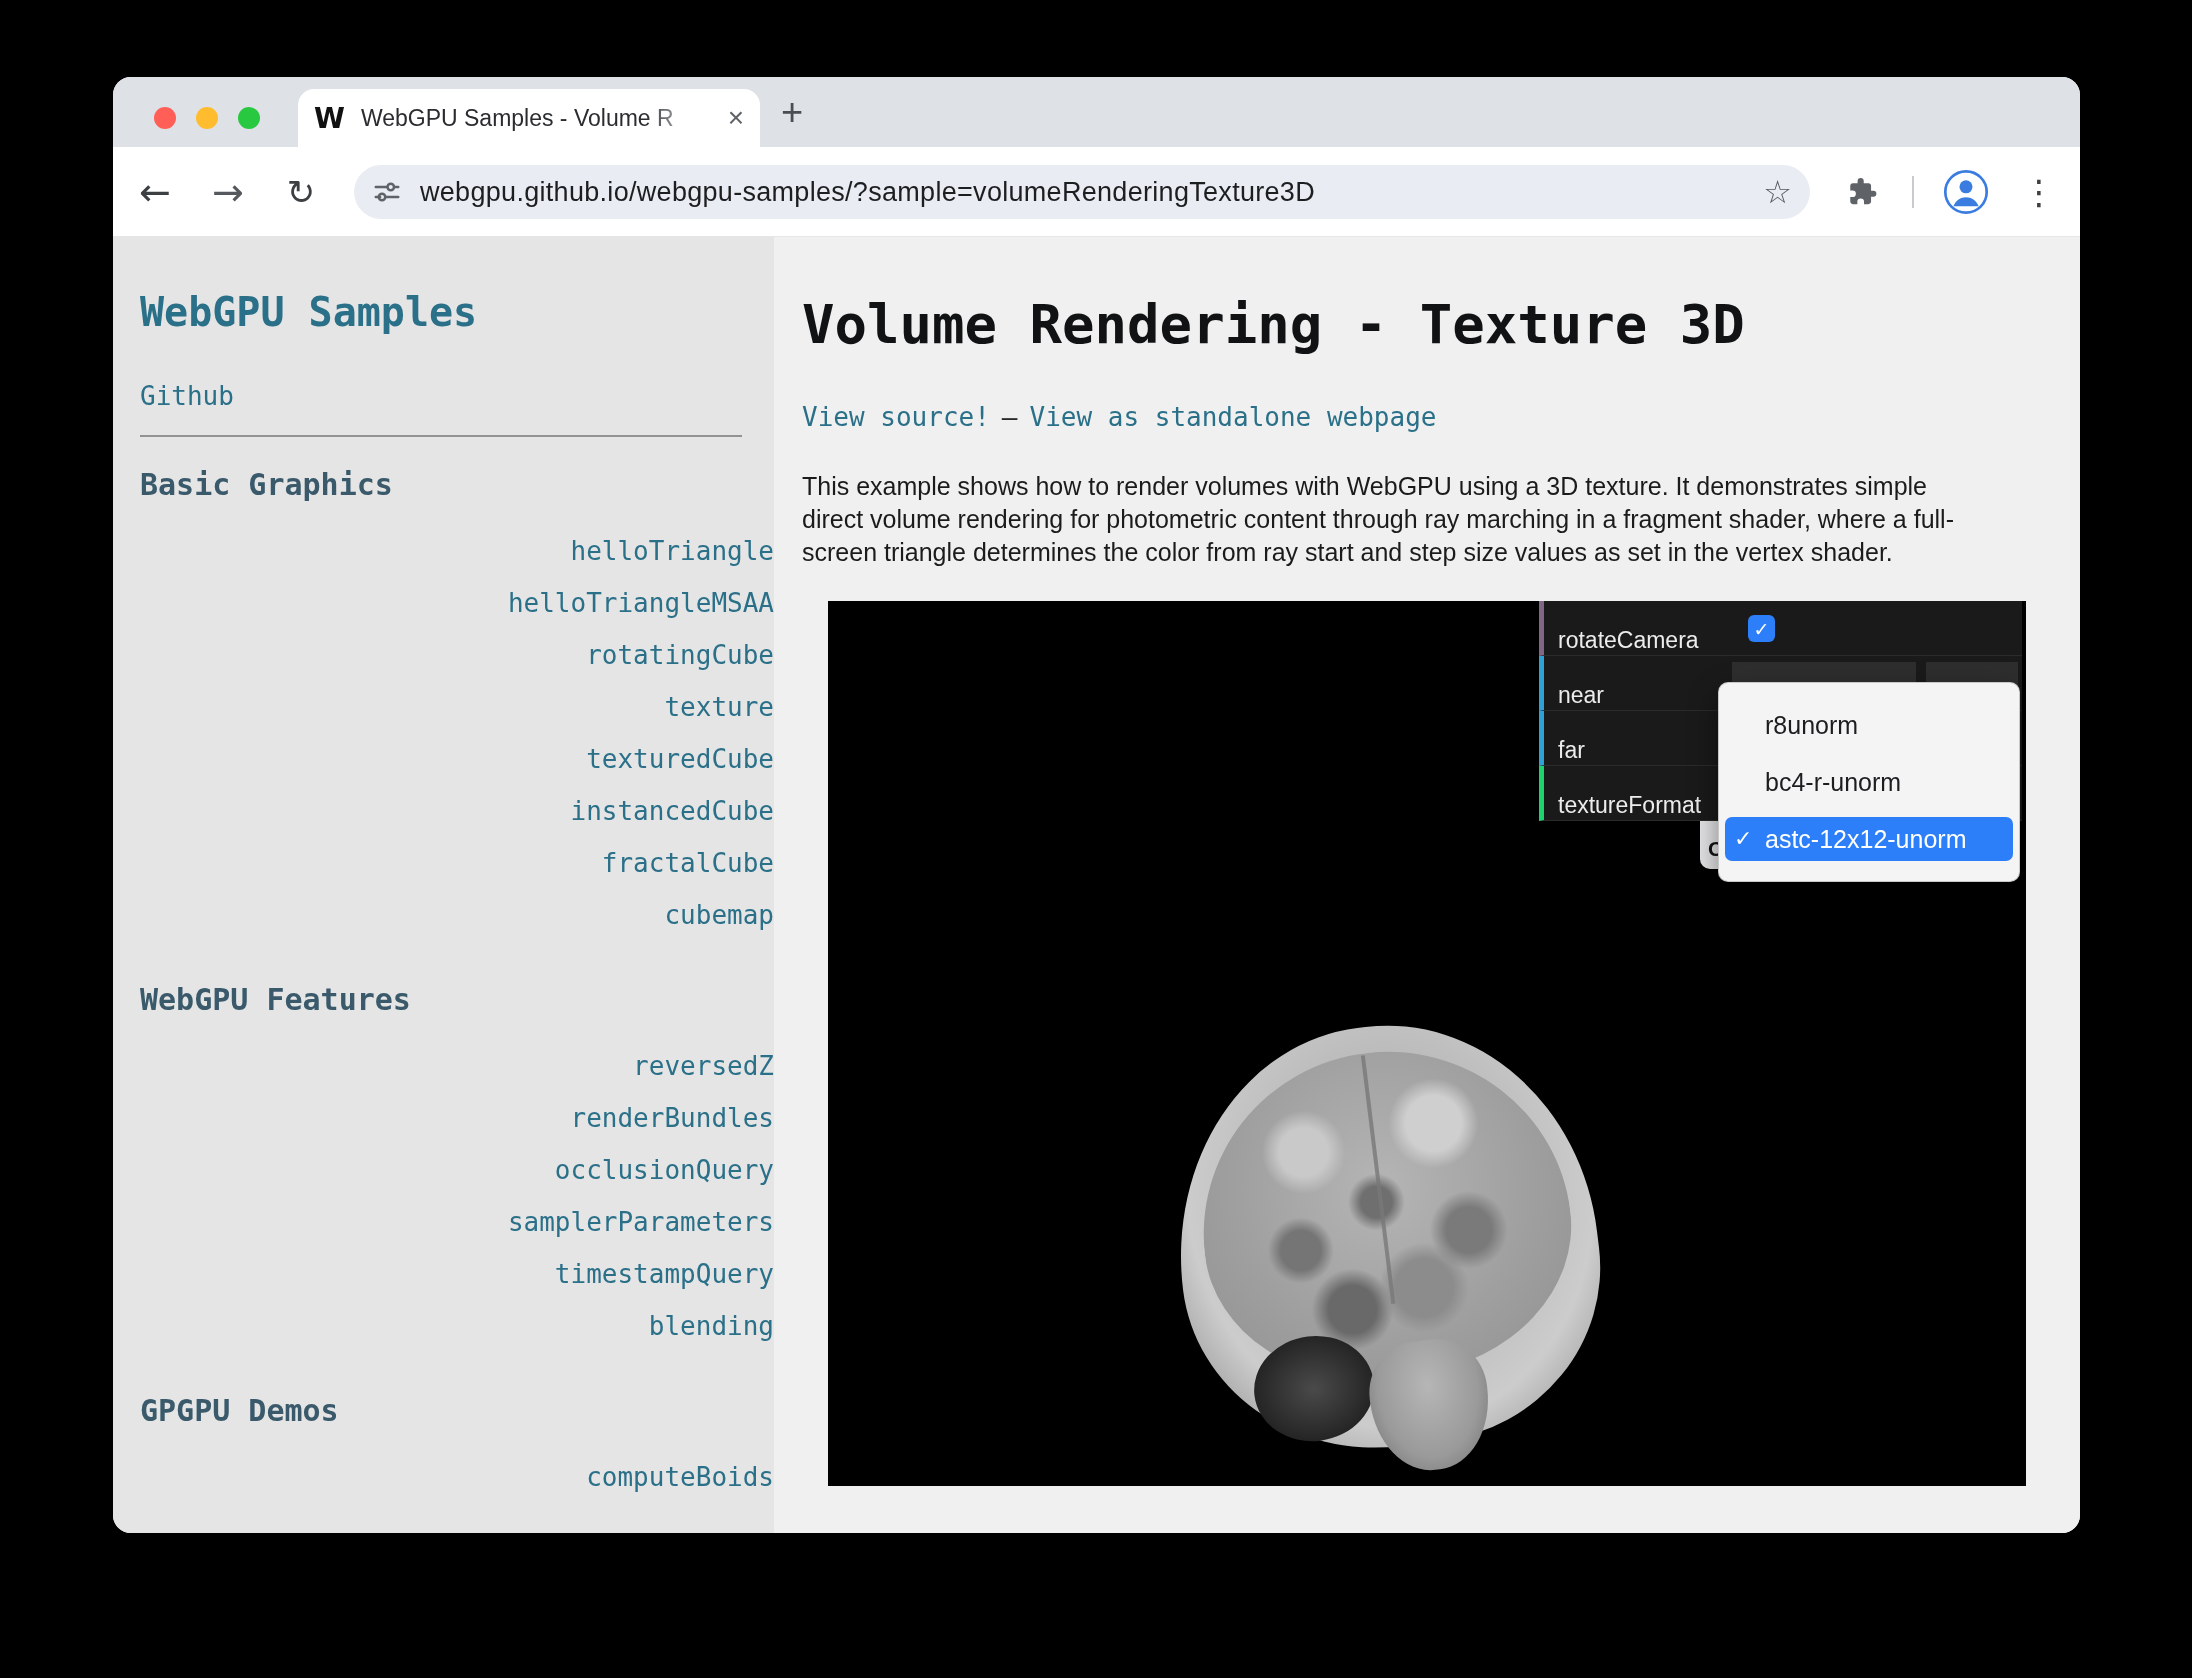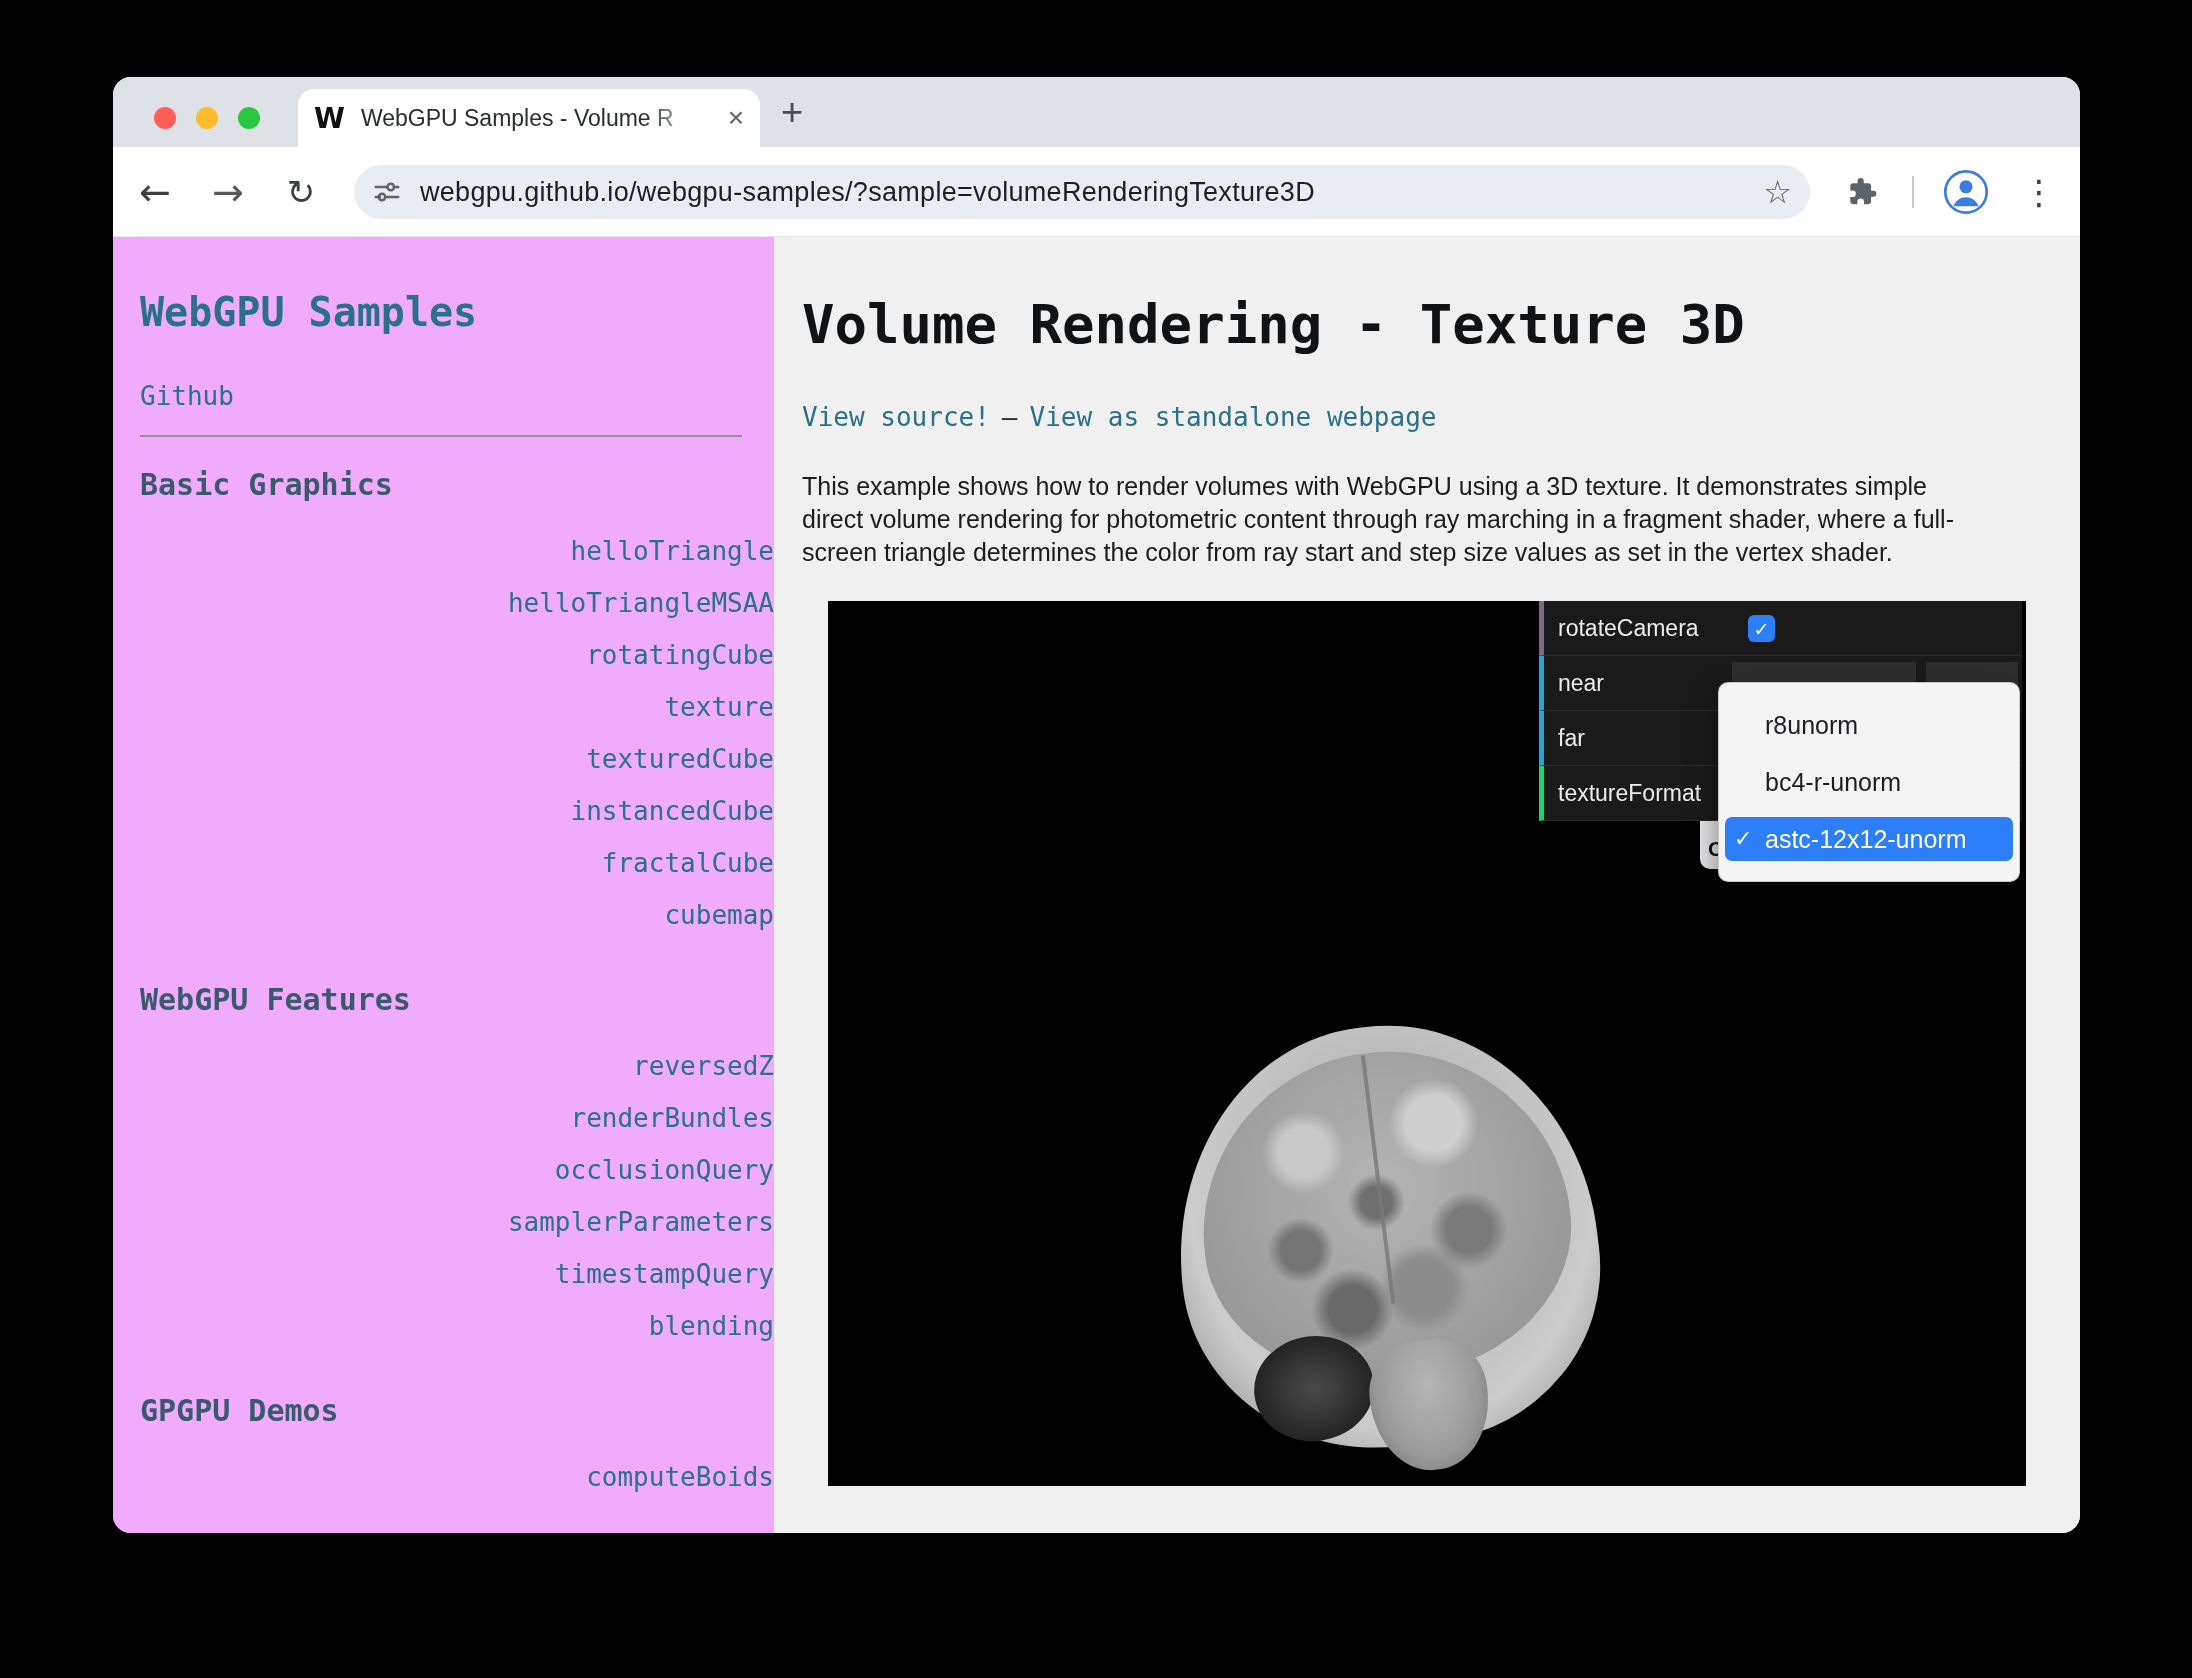--- a/index.html
+++ b/index.html
@@ -41,21 +41,21 @@
   .url-text { margin-left: 18px; font-size: 27px; letter-spacing: .3px; color: #1d1e20; white-space: nowrap; }
   .omni-star { position: absolute; right: 18px; font-family: "DejaVu Sans", sans-serif;
                font-size: 32px; color: #55595e; }
   .tb-ext { left: 1721px; }
   .tb-divider { position: absolute; left: 1799px; top: 29px; width: 2px; height: 32px; background: #c7cad0; }
   .avatar { position: absolute; left: 1830px; top: 22px; width: 46px; height: 46px; }
   .tb-dots { left: 1898px; font-size: 34px; color: #3d4043; }
 
   
   .content { display: flex; height: 1296px; }
-  .sidebar { width: 661px; background: #f0abfc; padding: 52px 0 0 27px; overflow: hidden; }
+  .sidebar { width: 661px; background: #e5e5e5; padding: 52px 0 0 27px; overflow: hidden; }
   .main { flex: 1; background: #f0f0f0; padding: 56px 0 0 28px; position: relative; overflow: hidden; }
   .sb-title { font-family: "DejaVu Sans Mono", monospace; font-size: 40px; font-weight: bold; color: #2b7089; }
   .sb-github { display: inline-block; margin-top: 46px; font-family: "DejaVu Sans Mono", monospace;
                font-size: 26px; color: #2b7089; text-decoration: none; cursor: pointer; }
   .sb-rule { margin-top: 24px; width: 602px; border-top: 2px solid #929292; }
   .sb-heading { margin-top: 30px; font-family: "DejaVu Sans Mono", monospace; font-size: 30px;
                 font-weight: bold; color: #3a5a6c; }
   .sb-list { list-style: none; margin-top: 34px; }
   .sb-list li { height: 52px; text-align: right; }
   .sb-list a { font-family: "DejaVu Sans Mono", monospace; font-size: 26px; color: #2b7089;
@@ -95,21 +95,21 @@
   .cheek { position: absolute; left: 58px; top: 300px; width: 120px; height: 105px;
            border-radius: 50%; background: radial-gradient(ellipse at 50% 50%, #4a4a4a 0%, #222 75%, rgba(0,0,0,0) 100%); }
 
   
   .gui { position: absolute; right: 4px; top: 0; width: 483px; z-index: 4; }
   .g-row { position: relative; height: 55px; background: #1a1a1a;
            border-left: 5px solid #000; border-bottom: 1px solid rgba(255,255,255,.08); }
   .g-row.t-bool { border-left-color: #806787; }
   .g-row.t-num { border-left-color: #2FA1D6; }
   .g-row.t-str { border-left-color: #1ed36f; }
-  .g-label { position: absolute; left: 14px; top: 0; line-height: 55px; font-size: 23px; color: #ececec; }
+  .g-label { position: absolute; left: 14px; top: 12px; line-height: 55px; font-size: 23px; color: #ececec; }
   .g-check { position: absolute; left: 204px; top: 14px; width: 27px; height: 27px; border-radius: 6px;
              background: #2d7ff9; display: flex; align-items: center; justify-content: center;
              color: #fff; font-size: 19px; font-weight: bold; font-family: "DejaVu Sans", sans-serif; }
   .g-track { position: absolute; left: 188px; top: 6px; width: 184px; height: 43px; background: #2e2e2e; }
   .g-fill { width: 88px; height: 100%; background: #2FA1D6; }
   .g-fill.far { width: 130px; }
   .g-num { position: absolute; left: 382px; top: 6px; width: 92px; height: 43px; background: #2e2e2e; }
   .g-sel { position: absolute; left: 188px; top: 6px; width: 286px; height: 43px; background: #2e2e2e; }
 
   .close-patch { position: absolute; left: 872px; top: 220px; width: 289px; height: 48px;

